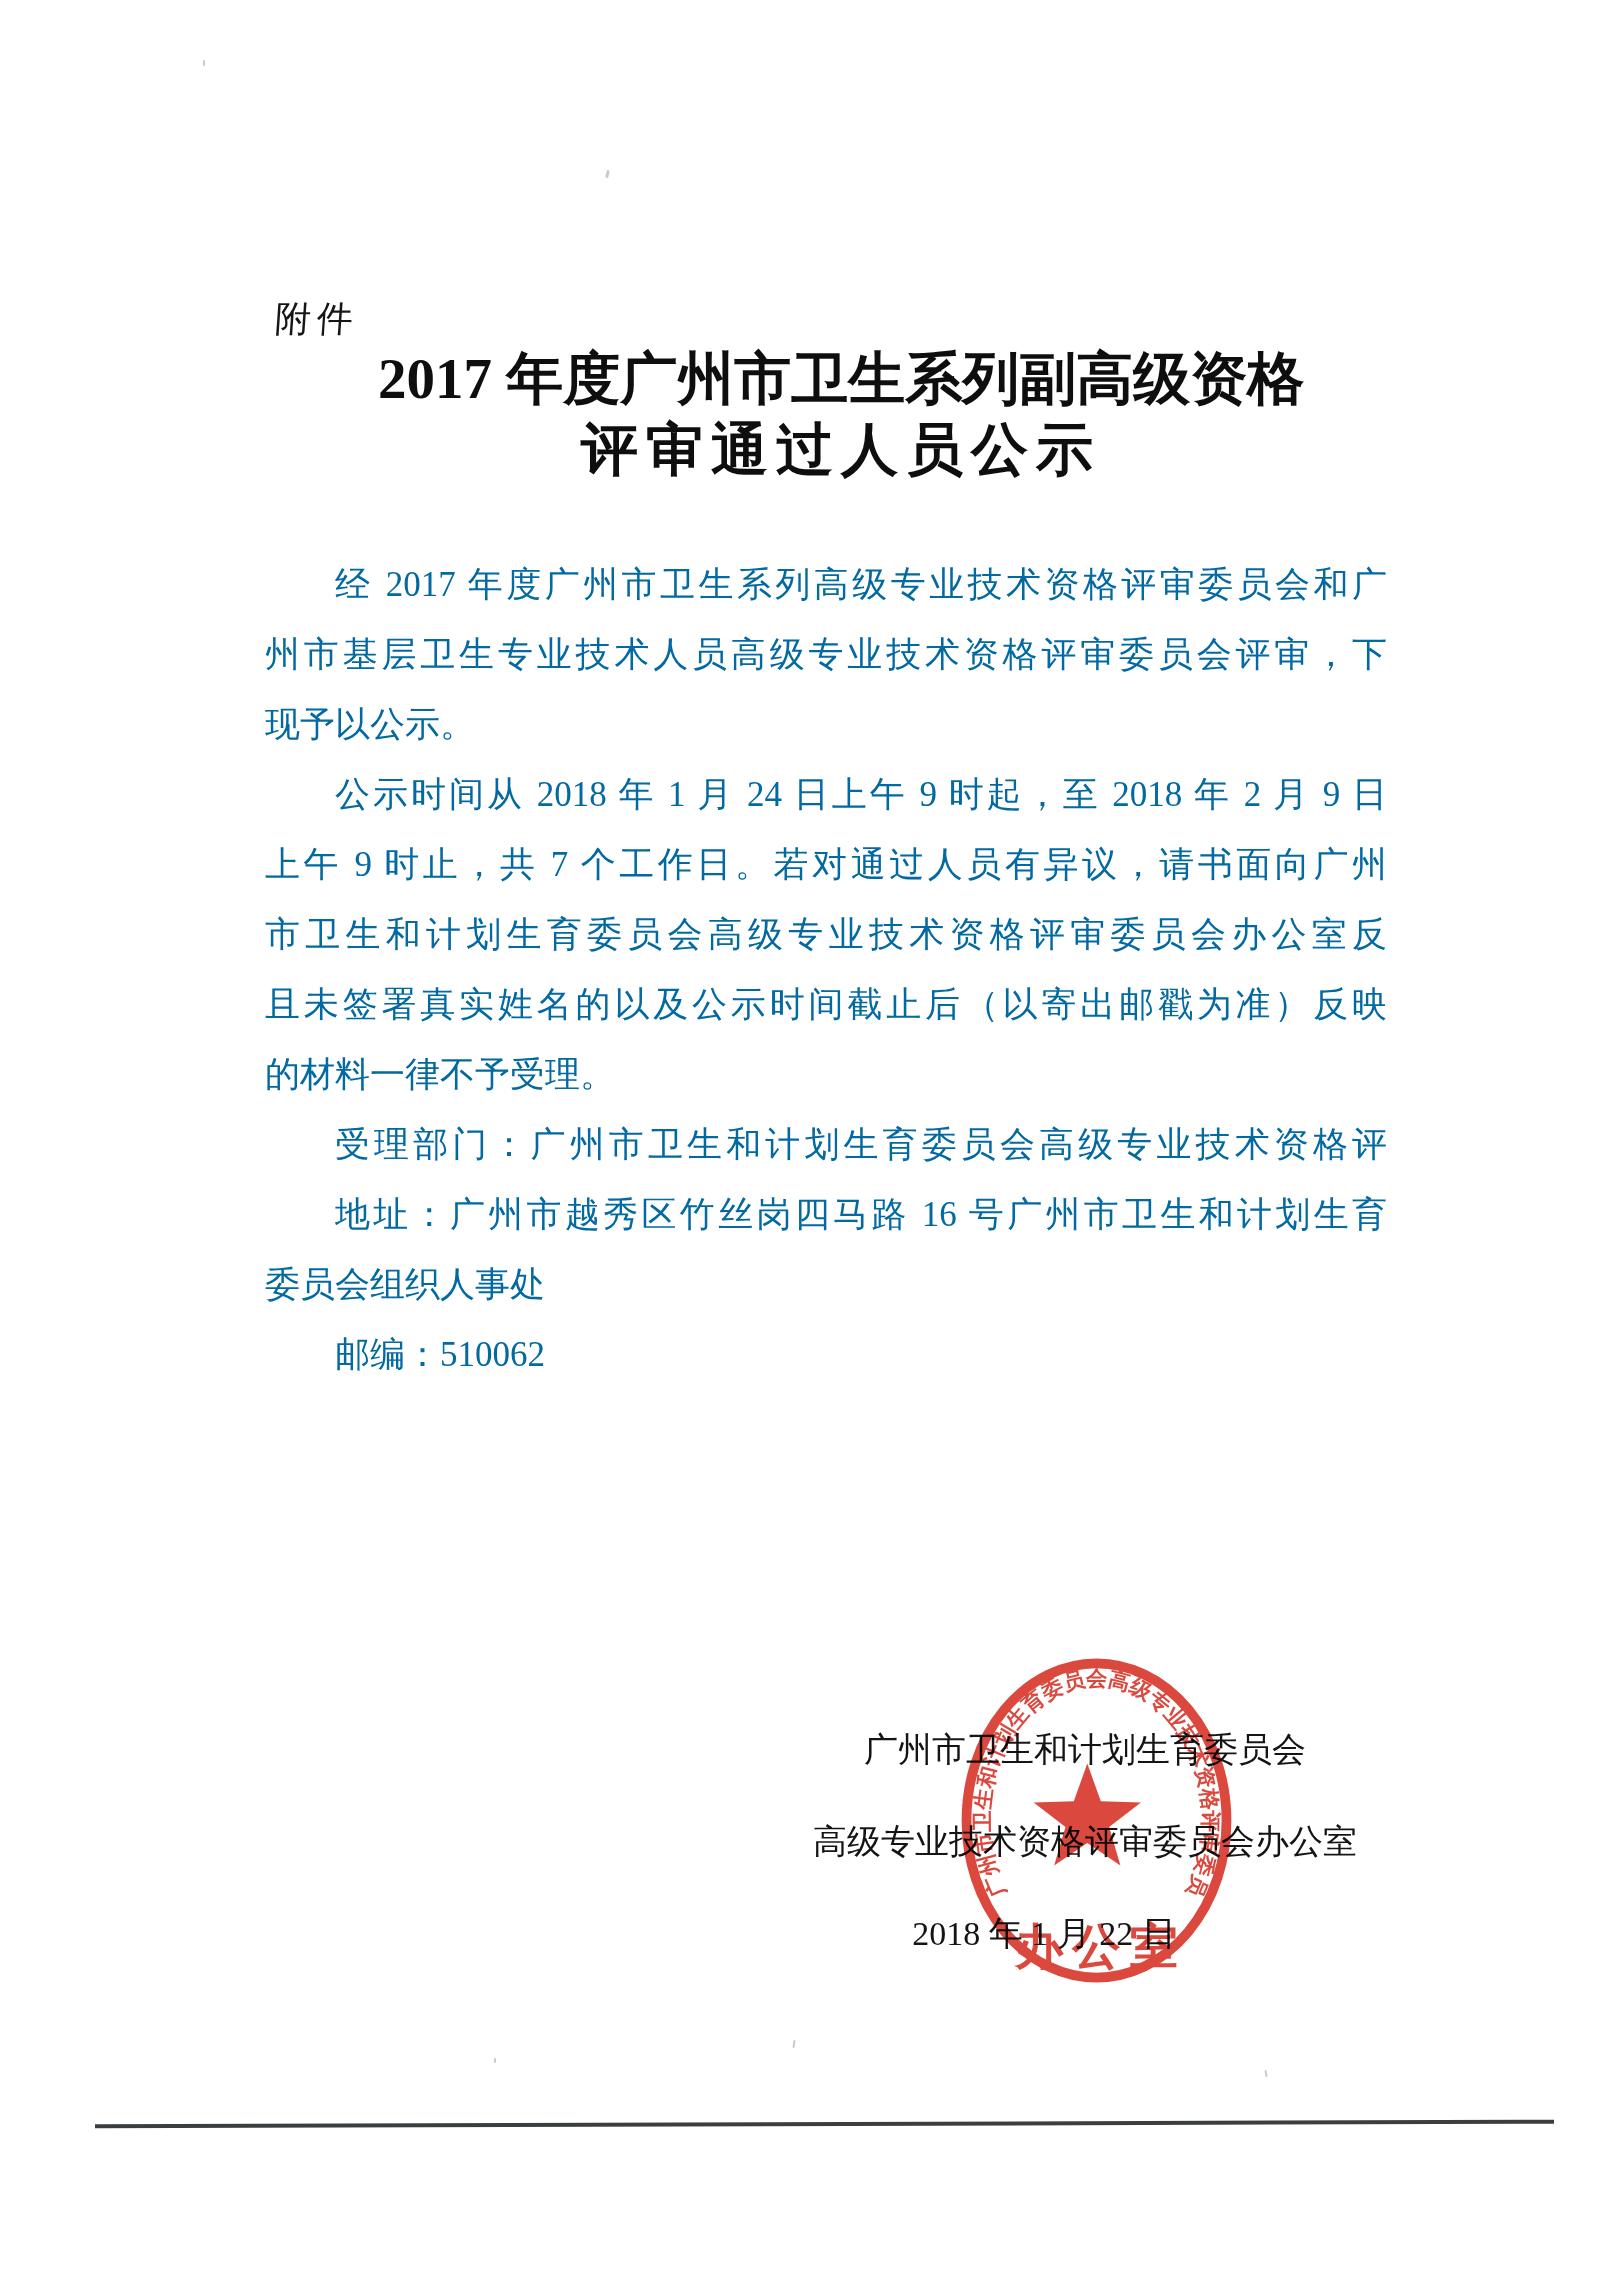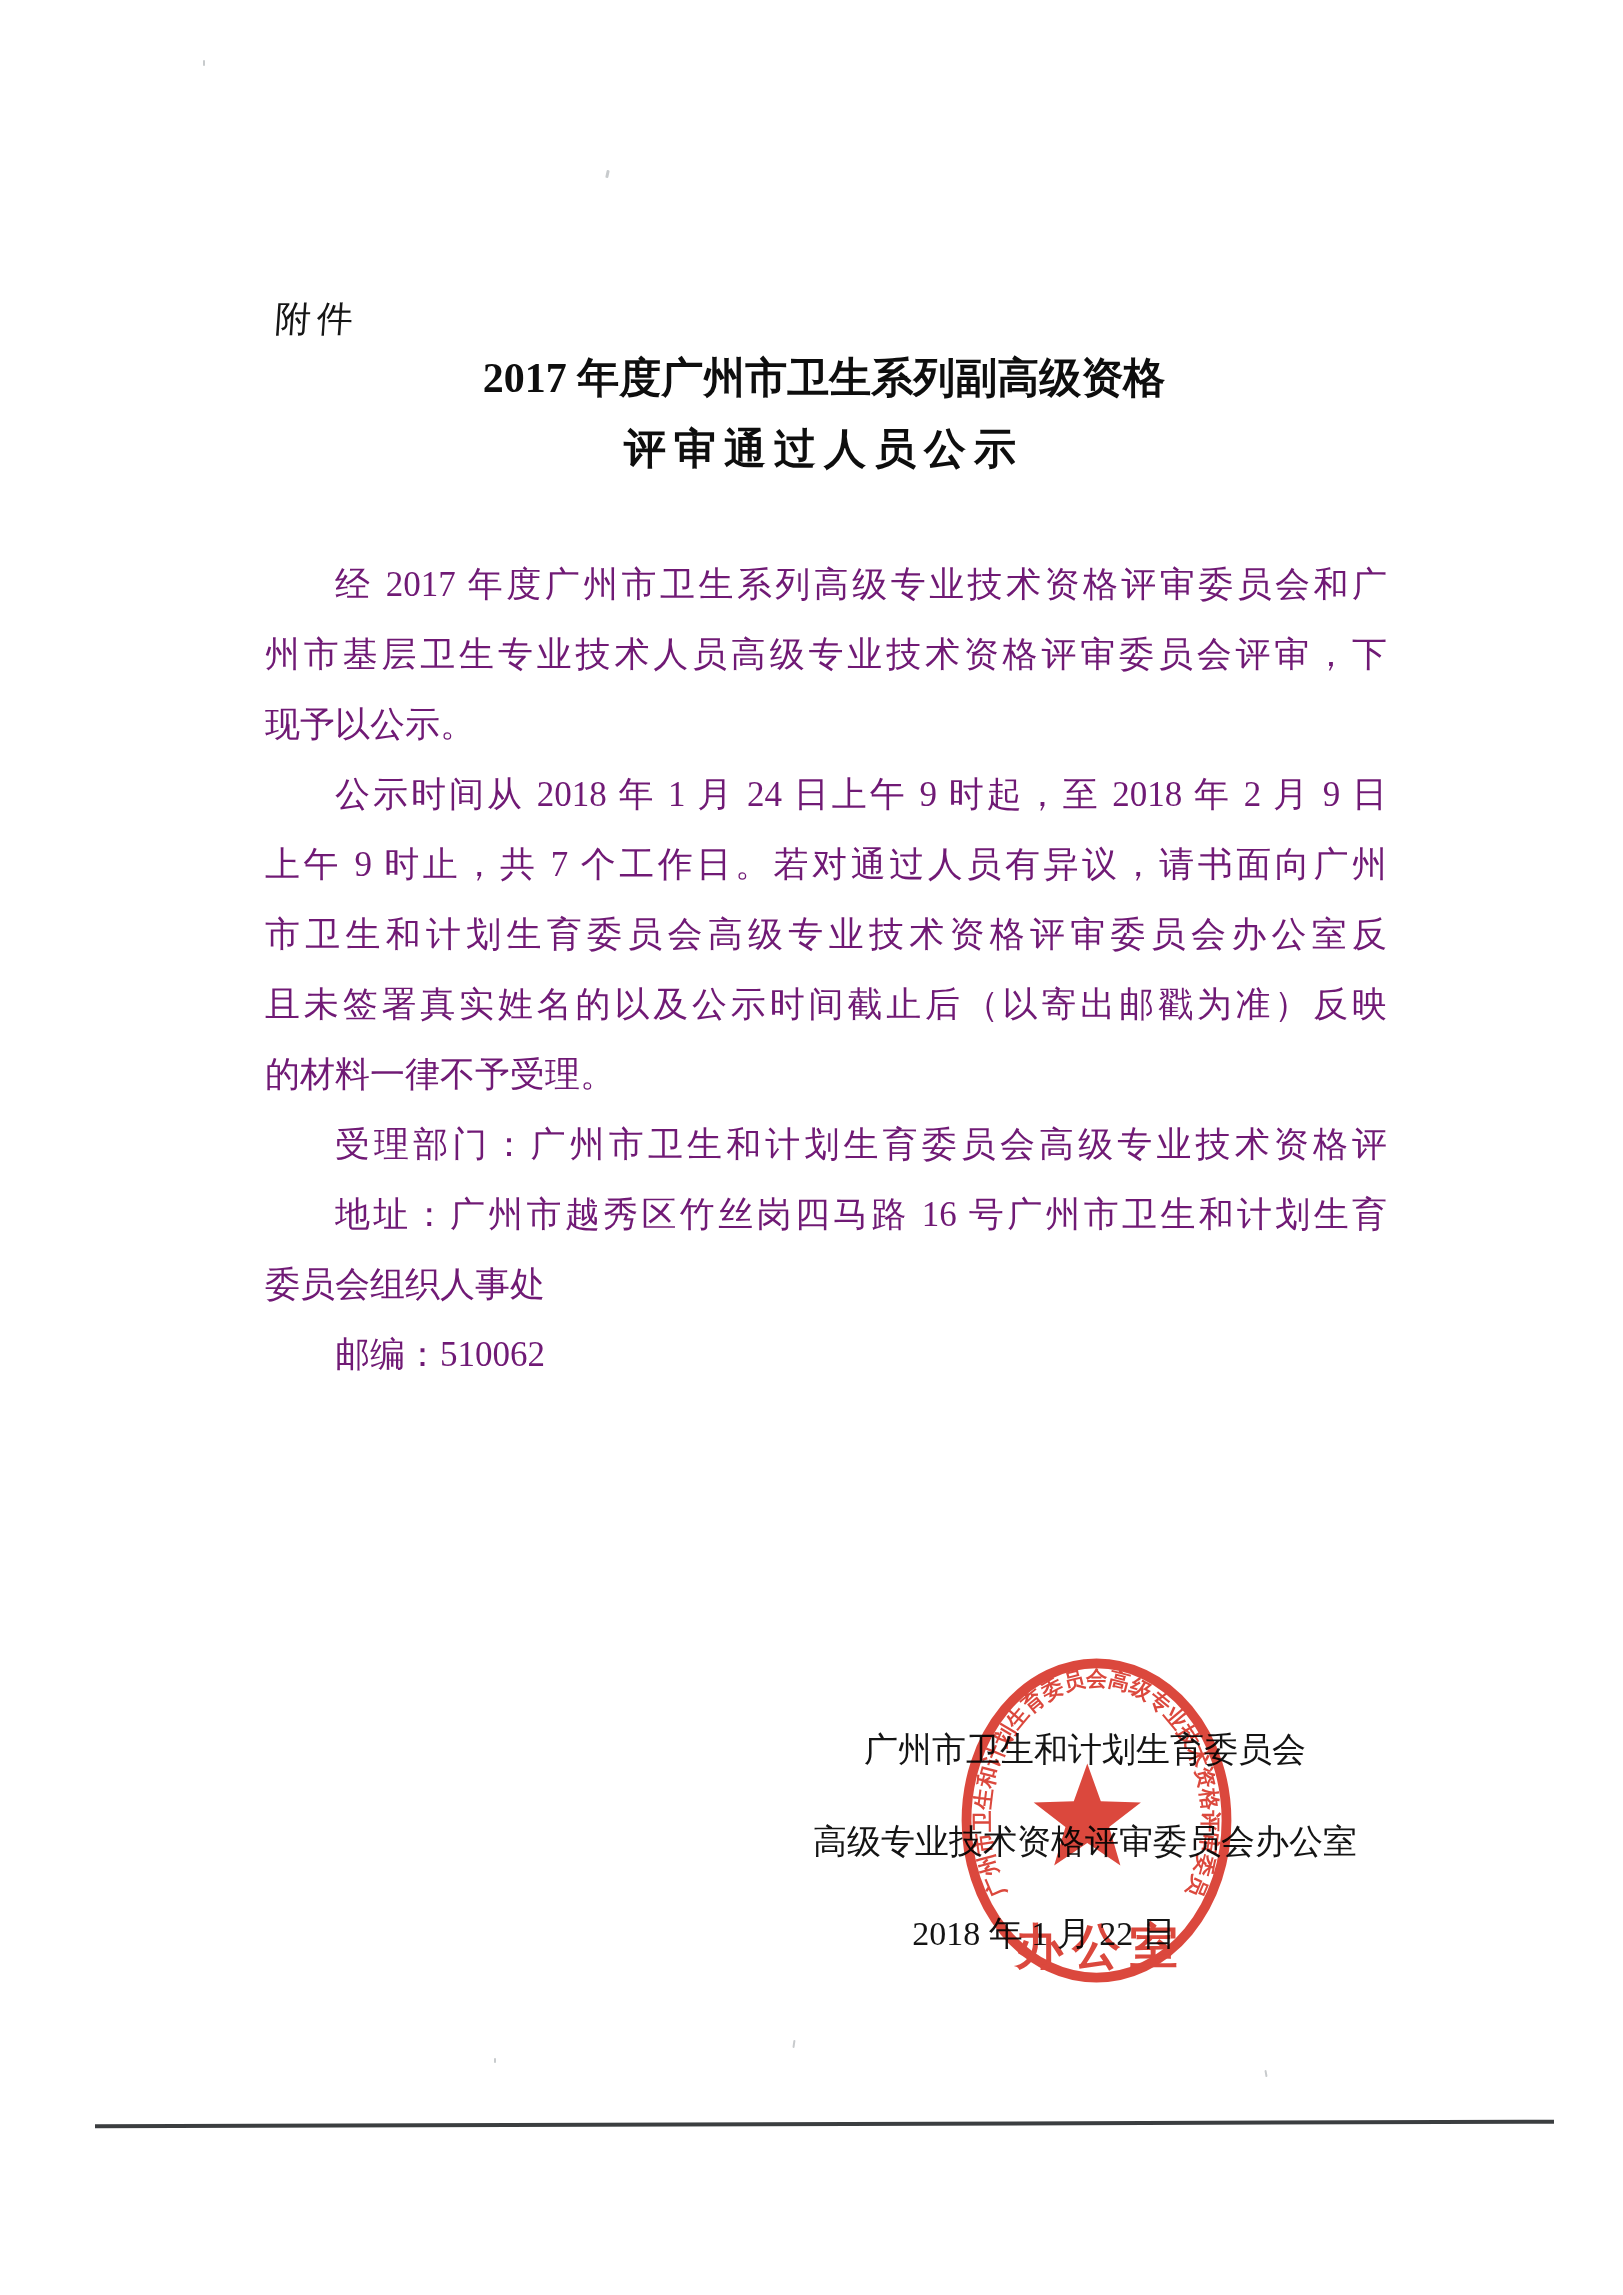--- a/index.html
+++ b/index.html
@@ -17,35 +17,35 @@
     position: absolute;
     left: 275px; top: 295px;
     font-size: 36px;
     letter-spacing: 5.8px;
     color: #161616;
     transform: skewX(-4deg);
   }
 
   .title {
     position: absolute;
-    left: 263px; top: 343px; width: 1122px;
+    left: 280px; top: 343px; width: 1122px;
     text-align: center;
     font-weight: 900;
-    font-size: 42px;
+    font-size: 57px;
     line-height: 71px;
     color: #0e0e0e;
   }
   .title .t2 { letter-spacing: 8px; }
 
   .body-text {
     position: absolute;
     left: 265px; top: 550px; width: 1122px;
     font-size: 35px;
     line-height: 70px;
-    color: #701a75;
+    color: #0369a1;
   }
   .line { width: 100%; white-space: nowrap; }
   .line.justify { white-space: normal; text-align: justify; text-align-last: justify; }
   .line.indent { padding-left: 70px; }
 
   .signature {
     position: absolute;
     left: 797px; top: 1704px; width: 576px;
     text-align: center;
     font-size: 34px;

